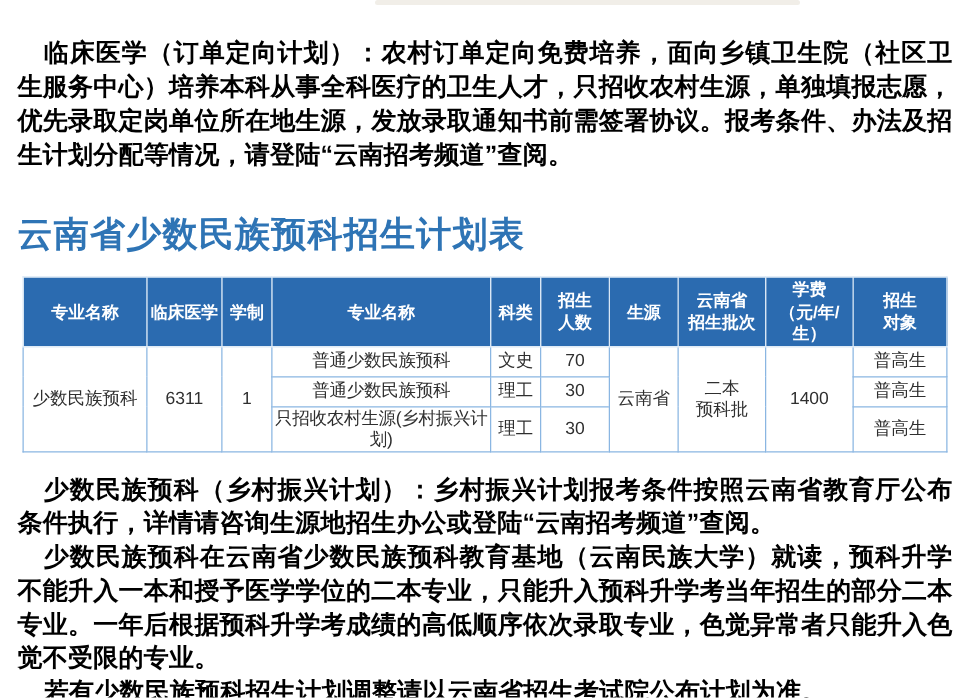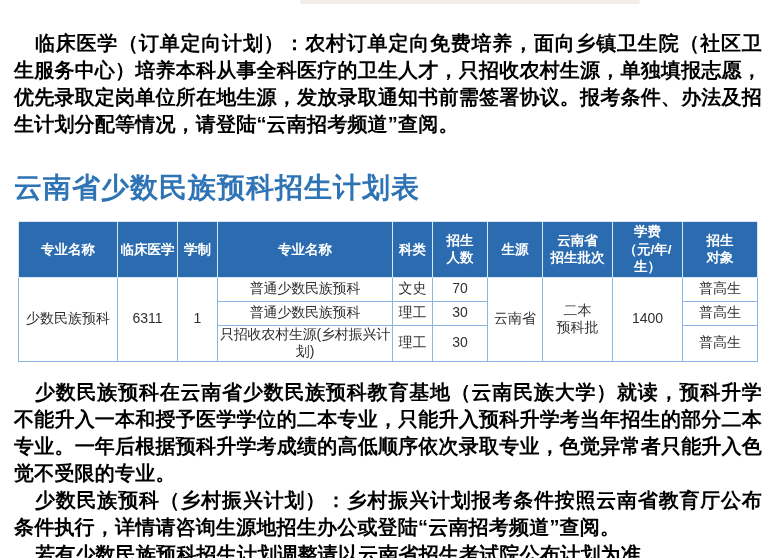--- a/index.html
+++ b/index.html
@@ -116,18 +116,18 @@
       <tr>
         <td class="plan-type">只招收农村生源(乡村振兴计划)</td>
         <td>理工</td>
         <td>30</td>
         <td>普高生</td>
       </tr>
     </tbody>
   </table>
 
   <div class="notes">
+    <p class="para">少数民族预科（乡村振兴计划）：乡村振兴计划报考条件按照云南省教育厅公布条件执行，详情请咨询生源地招生办公或登陆“云南招考频道”查阅。</p>
     <p class="para">少数民族预科在云南省少数民族预科教育基地（云南民族大学）就读，预科升学不能升入一本和授予医学学位的二本专业，只能升入预科升学考当年招生的部分二本专业。一年后根据预科升学考成绩的高低顺序依次录取专业，色觉异常者只能升入色觉不受限的专业。</p>
-    <p class="para">少数民族预科（乡村振兴计划）：乡村振兴计划报考条件按照云南省教育厅公布条件执行，详情请咨询生源地招生办公或登陆“云南招考频道”查阅。</p>
     <p class="para">若有少数民族预科招生计划调整请以云南省招生考试院公布计划为准。</p>
   </div>
 
 </div>
 
 </body></html>

